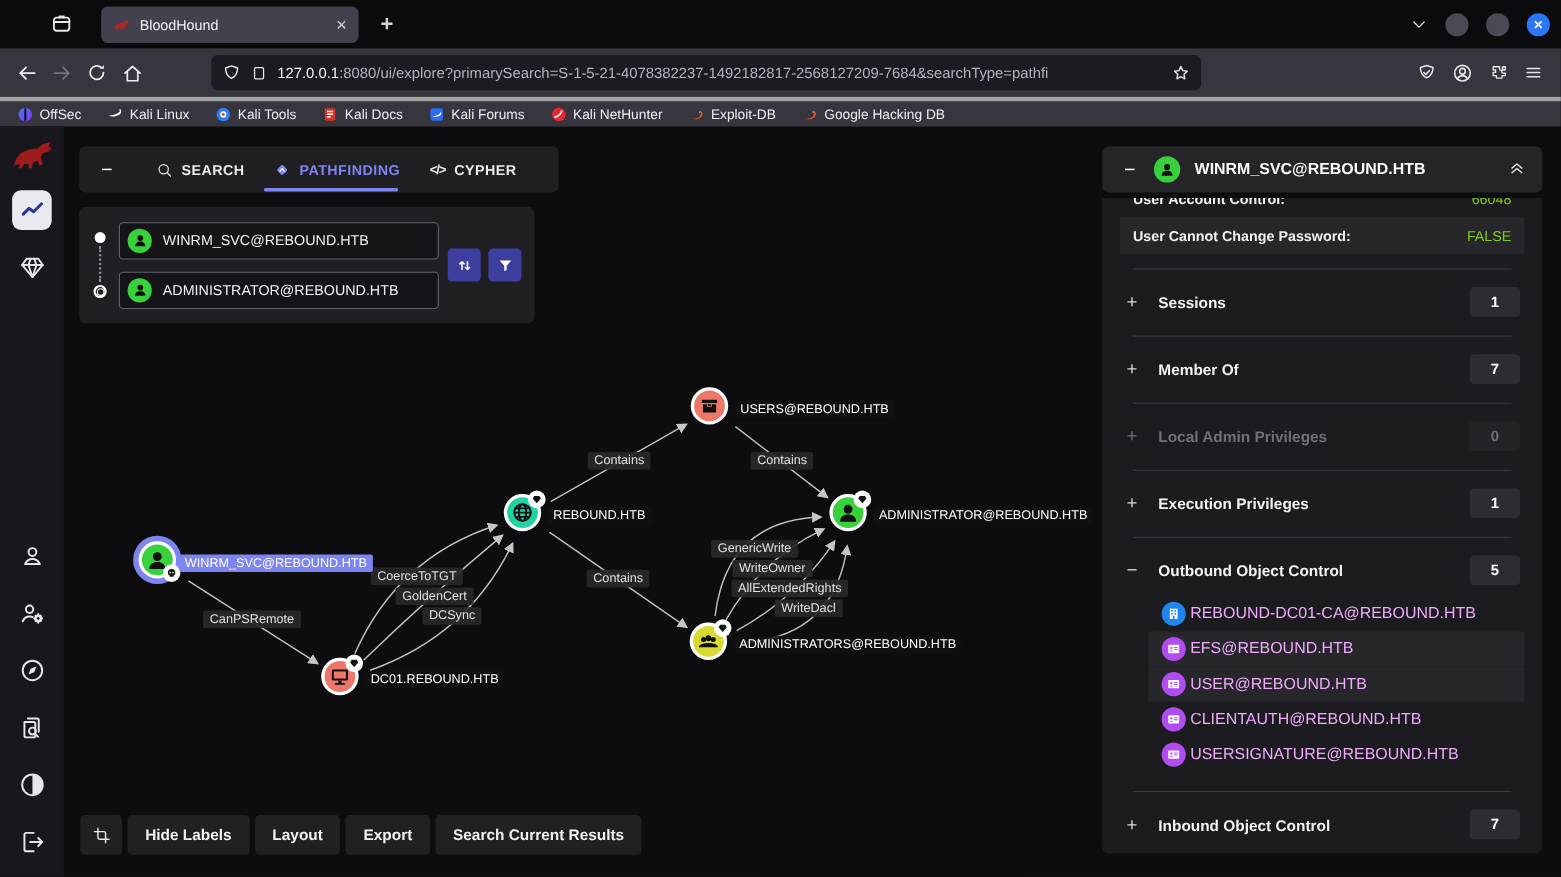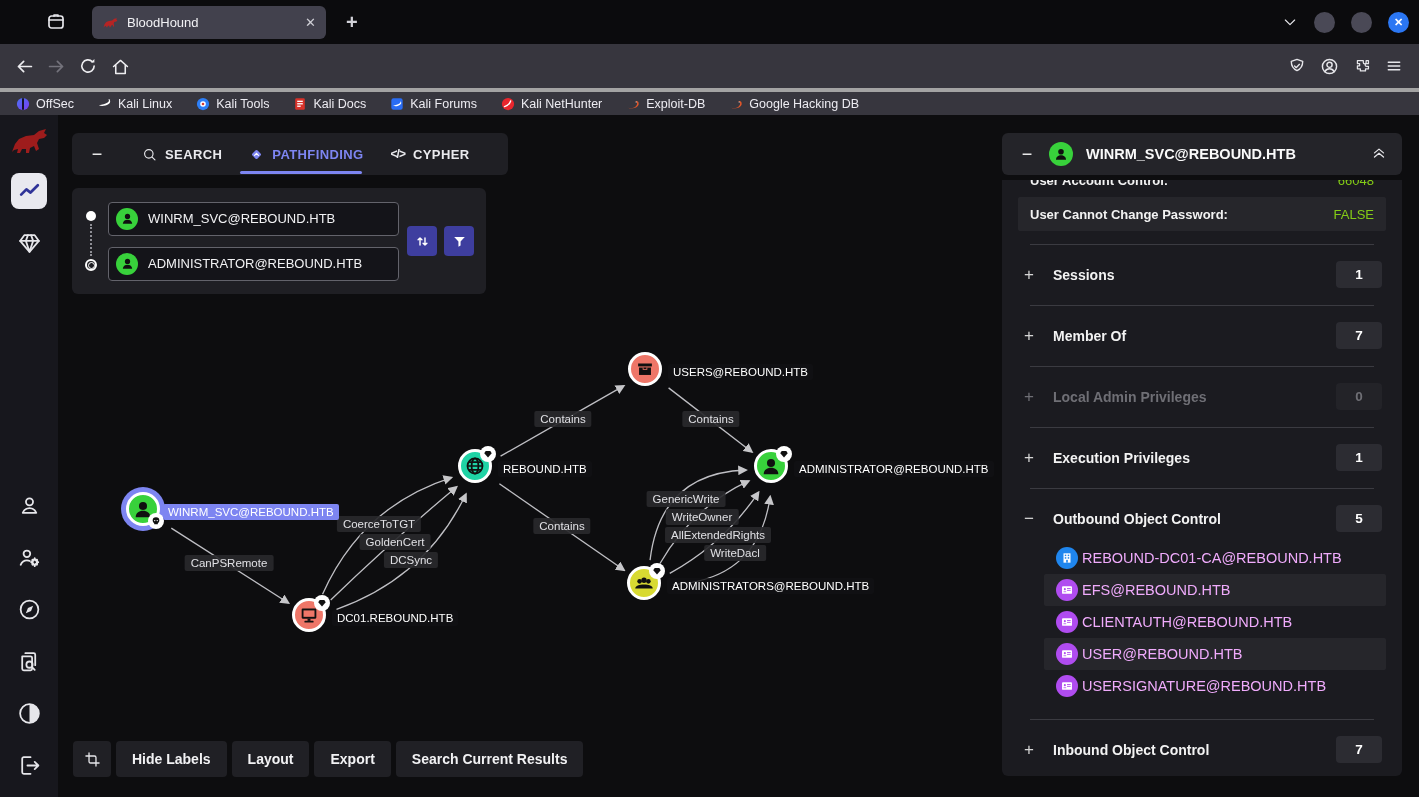--- a/index.html
+++ b/index.html
@@ -172,20 +172,32 @@
   </div>
   <div class="navico">
     <svg class="sico" width="18" height="18" viewBox="0 0 22 22" style="stroke:#ededf0;stroke-width:2">
         <path d="M18.5 11a7.5 7.5 0 1 1-2.2-5.3"></path>
         <path d="M18.8 2.5v4.3h-4.3" fill="#ededf0" stroke="none"></path>
       </svg>
   </div>
   <div class="navico">
     <svg class="sico" width="19" height="19" viewBox="0 0 22 22" style="stroke:#ededf0;stroke-width:1.8">
         <path d="M3 11l8-7 8 7M5.5 9.5V19h11V9.5"></path>
+      </svg>
+  </div>
+  <div class="urlbar">
+    <svg class="sico" width="17" height="17" viewBox="0 0 22 22">
+        <path d="M11 2.5l7 2.5c0 6.2-2.6 10.2-7 12.2-4.4-2-7-6-7-12.2z"></path>
+      </svg>
+    <svg class="sico" width="15" height="15" viewBox="0 0 22 22">
+        <rect x="5" y="3.5" width="12" height="15" rx="1.5"></rect>
+      </svg>
+    <span class="url-text"><span class="url-host">127.0.0.1</span><span>:8080/ui/explore?primarySearch=S-1-5-21-4078382237-1492182817-2568127209-7684&amp;searchType=pathfi</span></span>
+    <svg class="sico" width="17" height="17" viewBox="0 0 22 22">
+        <path d="M11 3.2l2.3 4.8 5.2.7-3.8 3.7.9 5.2-4.6-2.5-4.6 2.5.9-5.2L3.5 8.7l5.2-.7z"></path>
       </svg>
   </div>
   <div class="nav-right">
     <svg class="sico" width="18" height="18" viewBox="0 0 22 22">
         <path d="M11 3l7 2.3c0 5.8-2.6 9.5-7 11.4-4.4-1.9-7-5.6-7-11.4z"></path>
         <path d="M8 11l2 2 4-4"></path>
       </svg>
     <svg class="sico" width="19" height="19" viewBox="0 0 22 22">
         <circle cx="11" cy="11" r="8.2"></circle>
         <circle cx="11" cy="9" r="3"></circle>
@@ -600,32 +612,20 @@
           <svg viewBox="0 0 24 24">
             <rect x="3.5" y="5.5" width="17" height="13" rx="1.5" fill="#fff"></rect>
             <circle cx="8.3" cy="10.5" r="1.8" fill="#b04cf0"></circle>
             <rect x="12" y="8.8" width="6.3" height="1.5" fill="#b04cf0"></rect>
             <rect x="12" y="11.8" width="6.3" height="1.5" fill="#b04cf0"></rect>
             <rect x="6" y="14.4" width="4.6" height="1.3" fill="#b04cf0"></rect>
           </svg>
         </span>
         <span>EFS@REBOUND.HTB</span>
       </div>
-      <div class="obj-row">
-        <span class="obj-icon cert">
-          <svg viewBox="0 0 24 24">
-            <rect x="3.5" y="5.5" width="17" height="13" rx="1.5" fill="#fff"></rect>
-            <circle cx="8.3" cy="10.5" r="1.8" fill="#b04cf0"></circle>
-            <rect x="12" y="8.8" width="6.3" height="1.5" fill="#b04cf0"></rect>
-            <rect x="12" y="11.8" width="6.3" height="1.5" fill="#b04cf0"></rect>
-            <rect x="6" y="14.4" width="4.6" height="1.3" fill="#b04cf0"></rect>
-          </svg>
-        </span>
-        <span>CLIENTAUTH@REBOUND.HTB</span>
-      </div>
       <div class="obj-row striped">
         <span class="obj-icon cert">
           <svg viewBox="0 0 24 24">
             <rect x="3.5" y="5.5" width="17" height="13" rx="1.5" fill="#fff"></rect>
             <circle cx="8.3" cy="10.5" r="1.8" fill="#b04cf0"></circle>
             <rect x="12" y="8.8" width="6.3" height="1.5" fill="#b04cf0"></rect>
             <rect x="12" y="11.8" width="6.3" height="1.5" fill="#b04cf0"></rect>
             <rect x="6" y="14.4" width="4.6" height="1.3" fill="#b04cf0"></rect>
           </svg>
         </span>
@@ -634,20 +634,32 @@
       <div class="obj-row">
         <span class="obj-icon cert">
           <svg viewBox="0 0 24 24">
             <rect x="3.5" y="5.5" width="17" height="13" rx="1.5" fill="#fff"></rect>
             <circle cx="8.3" cy="10.5" r="1.8" fill="#b04cf0"></circle>
             <rect x="12" y="8.8" width="6.3" height="1.5" fill="#b04cf0"></rect>
             <rect x="12" y="11.8" width="6.3" height="1.5" fill="#b04cf0"></rect>
             <rect x="6" y="14.4" width="4.6" height="1.3" fill="#b04cf0"></rect>
           </svg>
         </span>
+        <span>CLIENTAUTH@REBOUND.HTB</span>
+      </div>
+      <div class="obj-row">
+        <span class="obj-icon cert">
+          <svg viewBox="0 0 24 24">
+            <rect x="3.5" y="5.5" width="17" height="13" rx="1.5" fill="#fff"></rect>
+            <circle cx="8.3" cy="10.5" r="1.8" fill="#b04cf0"></circle>
+            <rect x="12" y="8.8" width="6.3" height="1.5" fill="#b04cf0"></rect>
+            <rect x="12" y="11.8" width="6.3" height="1.5" fill="#b04cf0"></rect>
+            <rect x="6" y="14.4" width="4.6" height="1.3" fill="#b04cf0"></rect>
+          </svg>
+        </span>
         <span>USERSIGNATURE@REBOUND.HTB</span>
       </div>
     </div>
     <div class="rp-divider"></div>
     <div class="section-row">
       <span class="sec-toggle">+</span>
       <span class="sec-label">Inbound Object Control</span>
       <span class="sec-badge">7</span>
     </div>
   </div>

